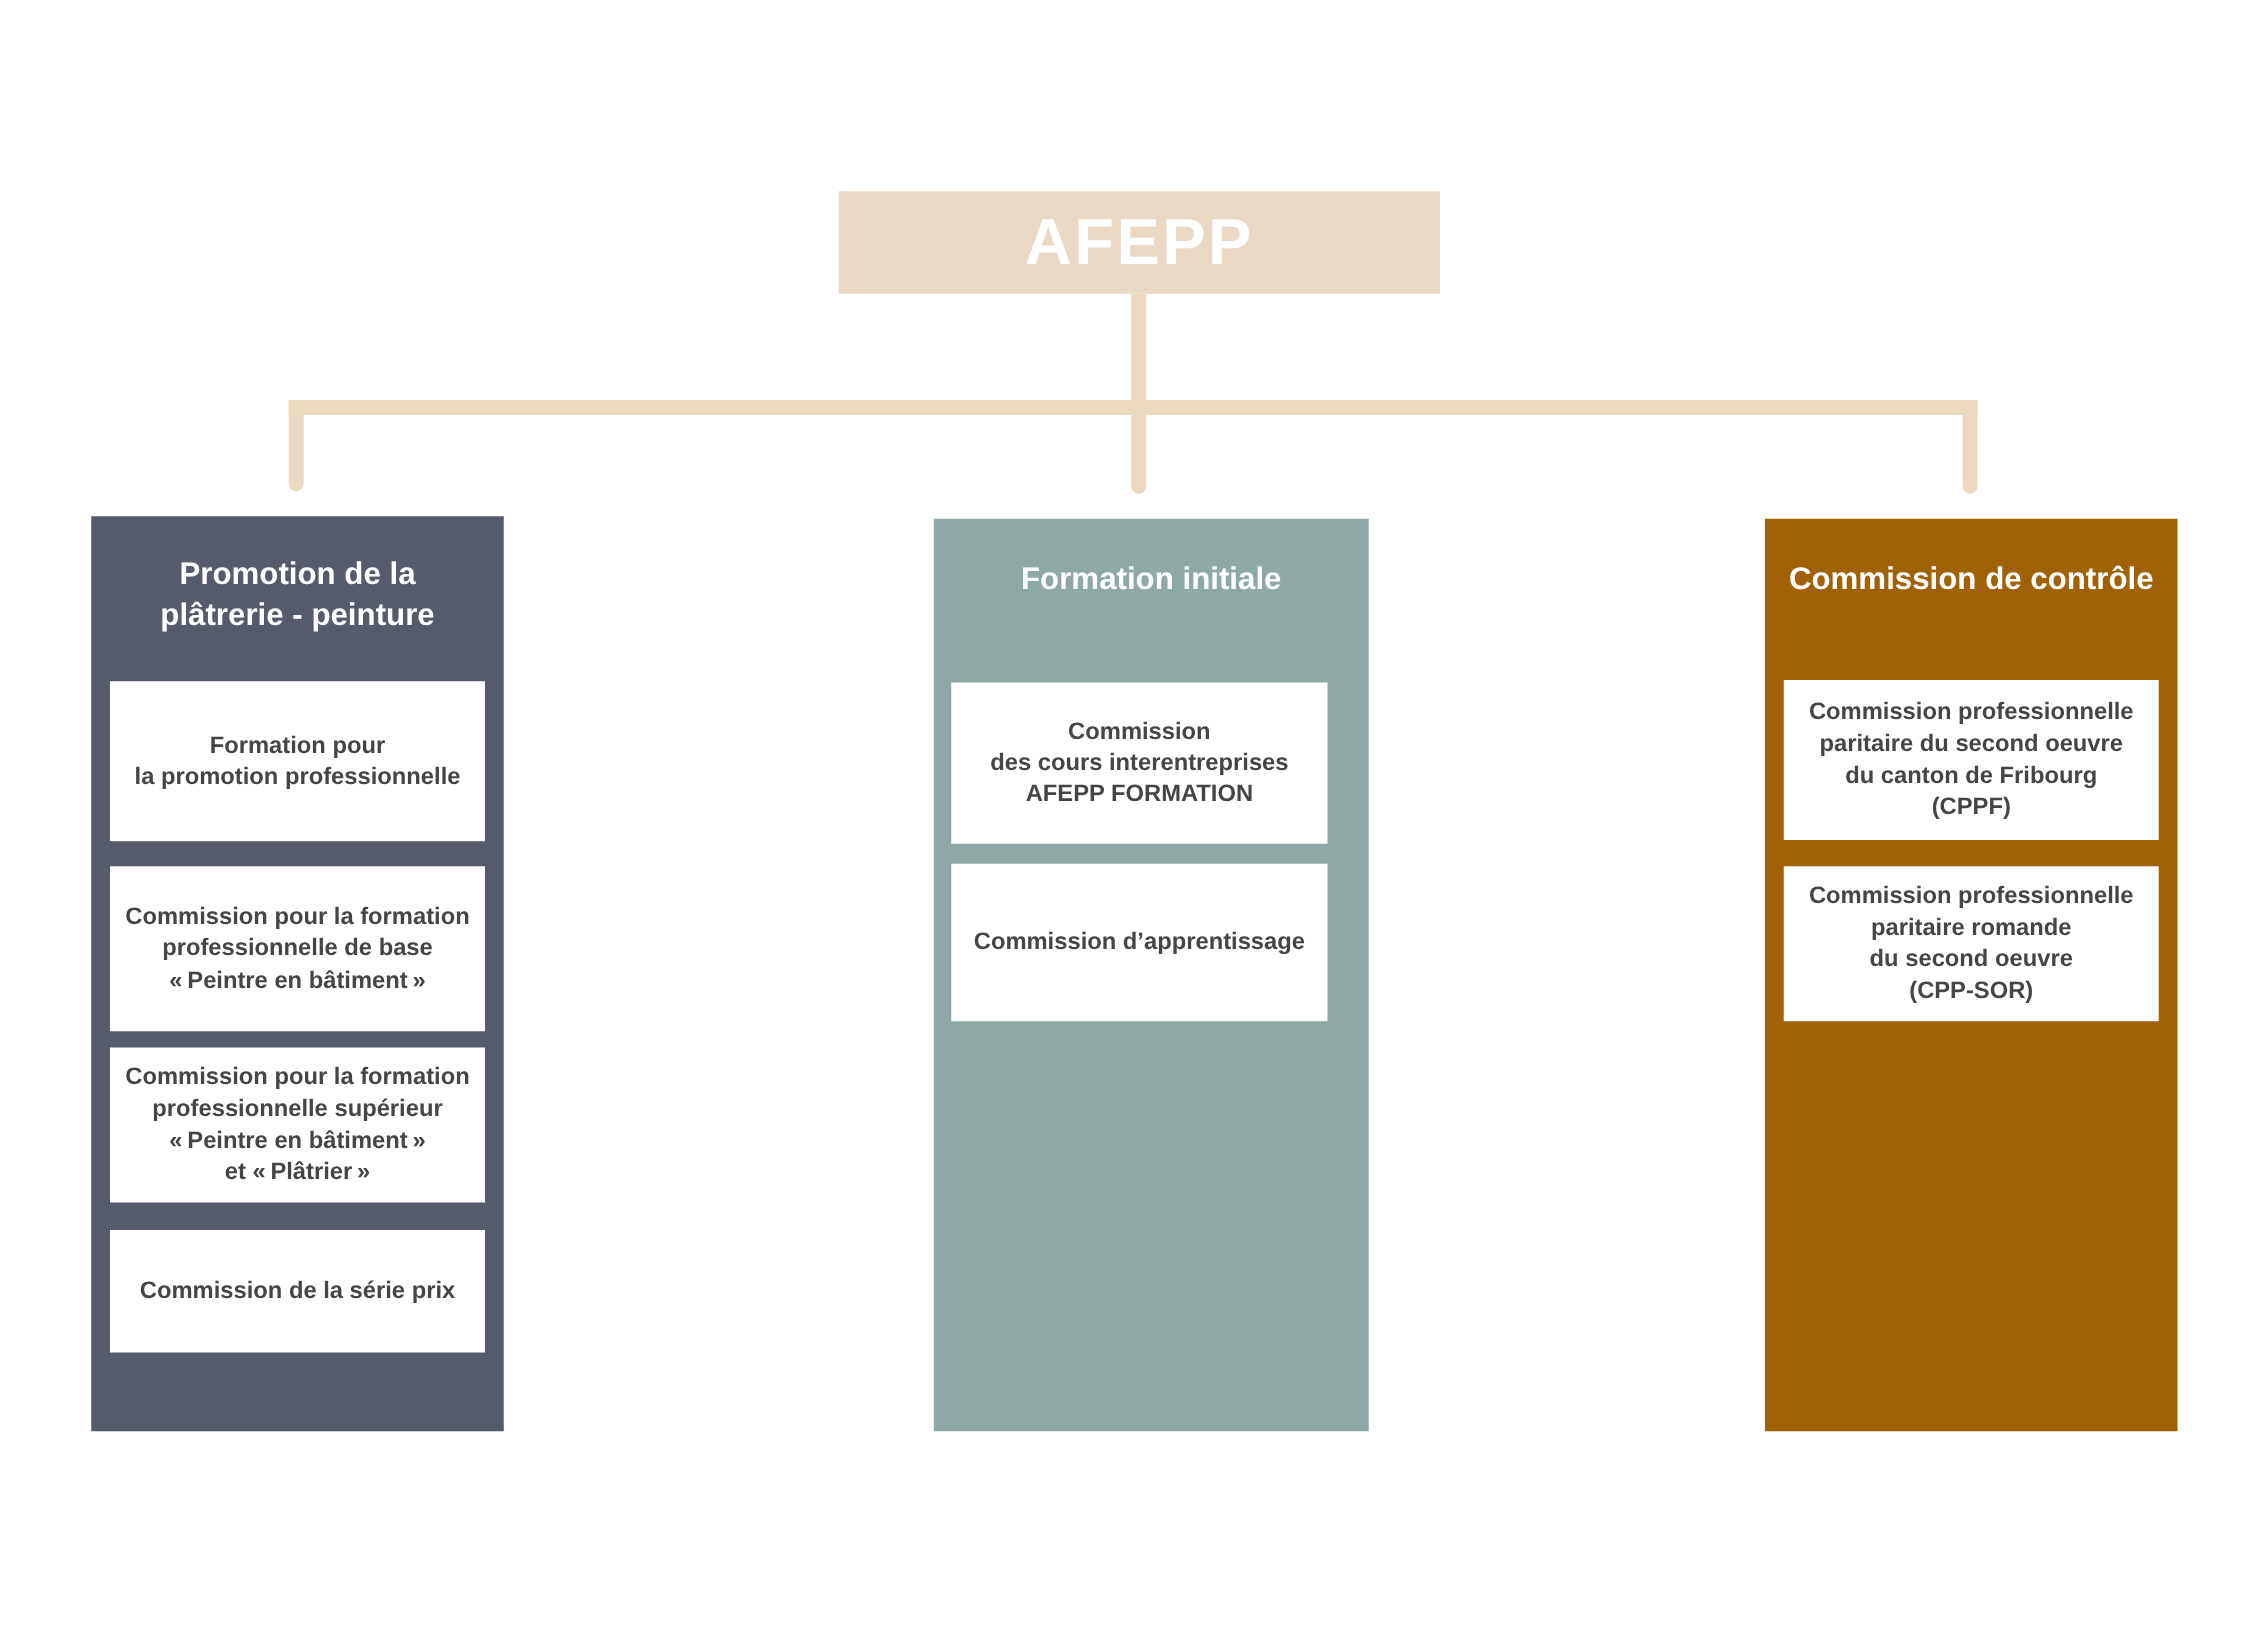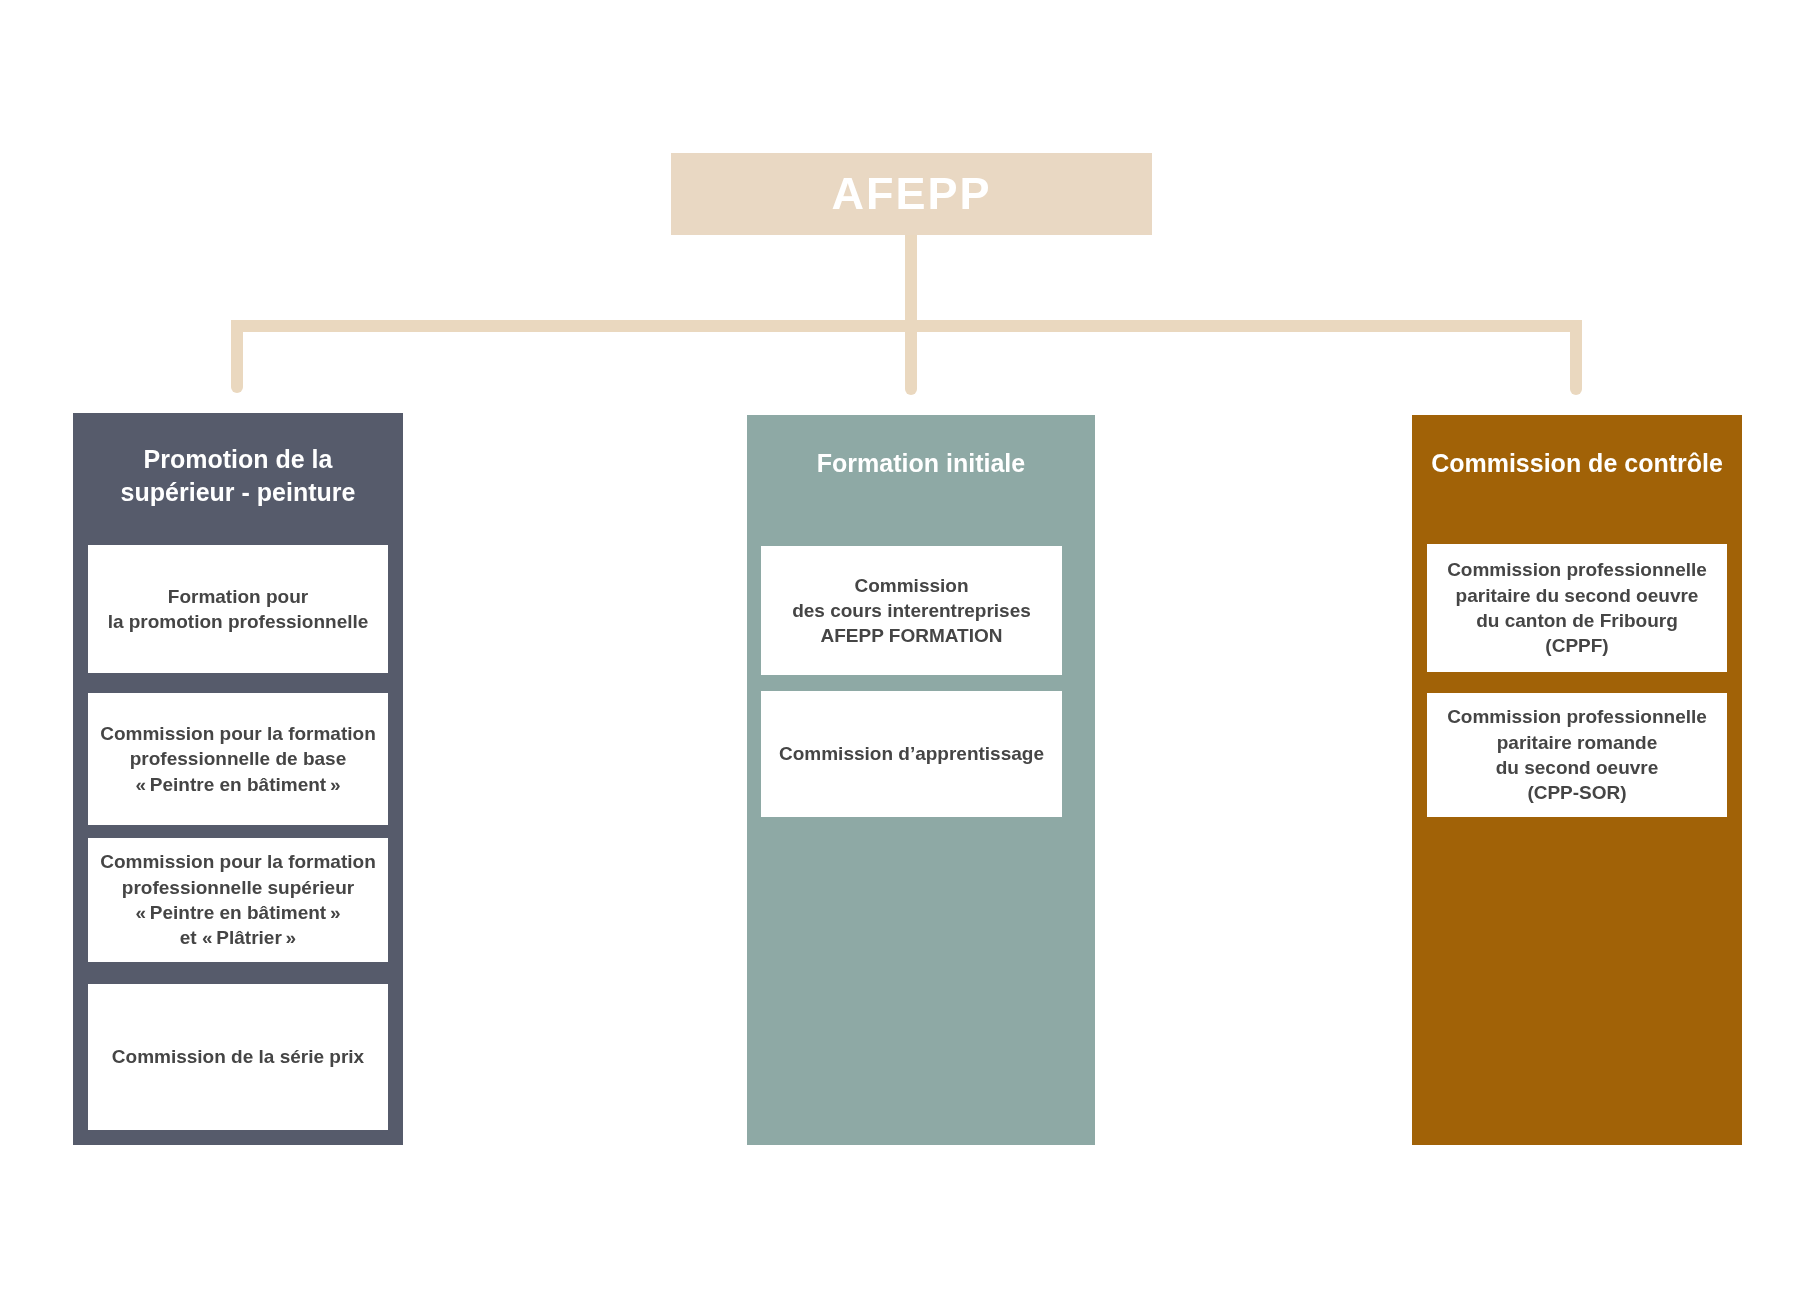--- a/index.html
+++ b/index.html
@@ -7,21 +7,21 @@
     position:relative; width:1814px; height:1300px; background:#ffffff;
     font-family:"Liberation Sans", sans-serif; overflow:hidden;
   }
 
   
   .root-box {
     position:absolute; left:671px; top:153px; width:481px; height:82px;
     background:#e9d8c3; display:flex; align-items:center; justify-content:center;
   }
   .root-box span {
-    color:#ffffff; font-weight:700; font-size:45px; letter-spacing:2px;
+    color:#ffffff; font-weight:700; font-size:52px; letter-spacing:2px;
   }
 
   
   .conn { position:absolute; background:#ead8bf; }
   .conn-stem  { left:905px;  top:235px; width:12px;  height:97px; }
   .conn-hbar  { left:231px;  top:320px; width:1351px; height:12px; }
   .conn-drop  { width:12px; border-radius:0 0 6px 6px; }
   .drop-left  { left:231px;  top:320px; height:73px; }
   .drop-mid   { left:905px;  top:332px; height:63px; }
   .drop-right { left:1570px; top:320px; height:75px; }
@@ -47,21 +47,21 @@
     color:#454545; font-weight:700; font-size:19px; line-height:1.33;
     white-space:pre-line; padding:0 8px;
   }
   .col-left  .card { left:15px; width:300px; }
   .col-mid   .card { left:14px; width:301px; }
   .col-right .card { left:15px; width:300px; }
 
   .c0-i0 { top:132px; height:128px; }
   .c0-i1 { top:280px; height:132px; }
   .c0-i2 { top:425px; height:124px; }
-  .c0-i3 { top:571px; height:146px; }
+  .c0-i3 { top:571px; height:98px; }
 
   .c1-i0 { top:131px; height:129px; }
   .c1-i1 { top:276px; height:126px; }
 
   .c2-i0 { top:129px; height:128px; }
   .c2-i1 { top:278px; height:124px; }
 </style>
 </head>
 <body>
 
@@ -72,21 +72,21 @@
   </div>
 
   <div class="conn conn-stem"></div>
   <div class="conn conn-hbar"></div>
   <div class="conn conn-drop drop-left"></div>
   <div class="conn conn-drop drop-mid"></div>
   <div class="conn conn-drop drop-right"></div>
 
   <section class="col col-left">
     <h2 class="col-title">Promotion de la
-supérieur - peinture</h2>
+plâtrerie - peinture</h2>
     <div class="card c0-i0">
       <span>Formation pour
 la promotion professionnelle</span>
     </div>
     <div class="card c0-i1">
       <span>Commission pour la formation
 professionnelle de base
 « Peintre en bâtiment »</span>
     </div>
     <div class="card c0-i2">

